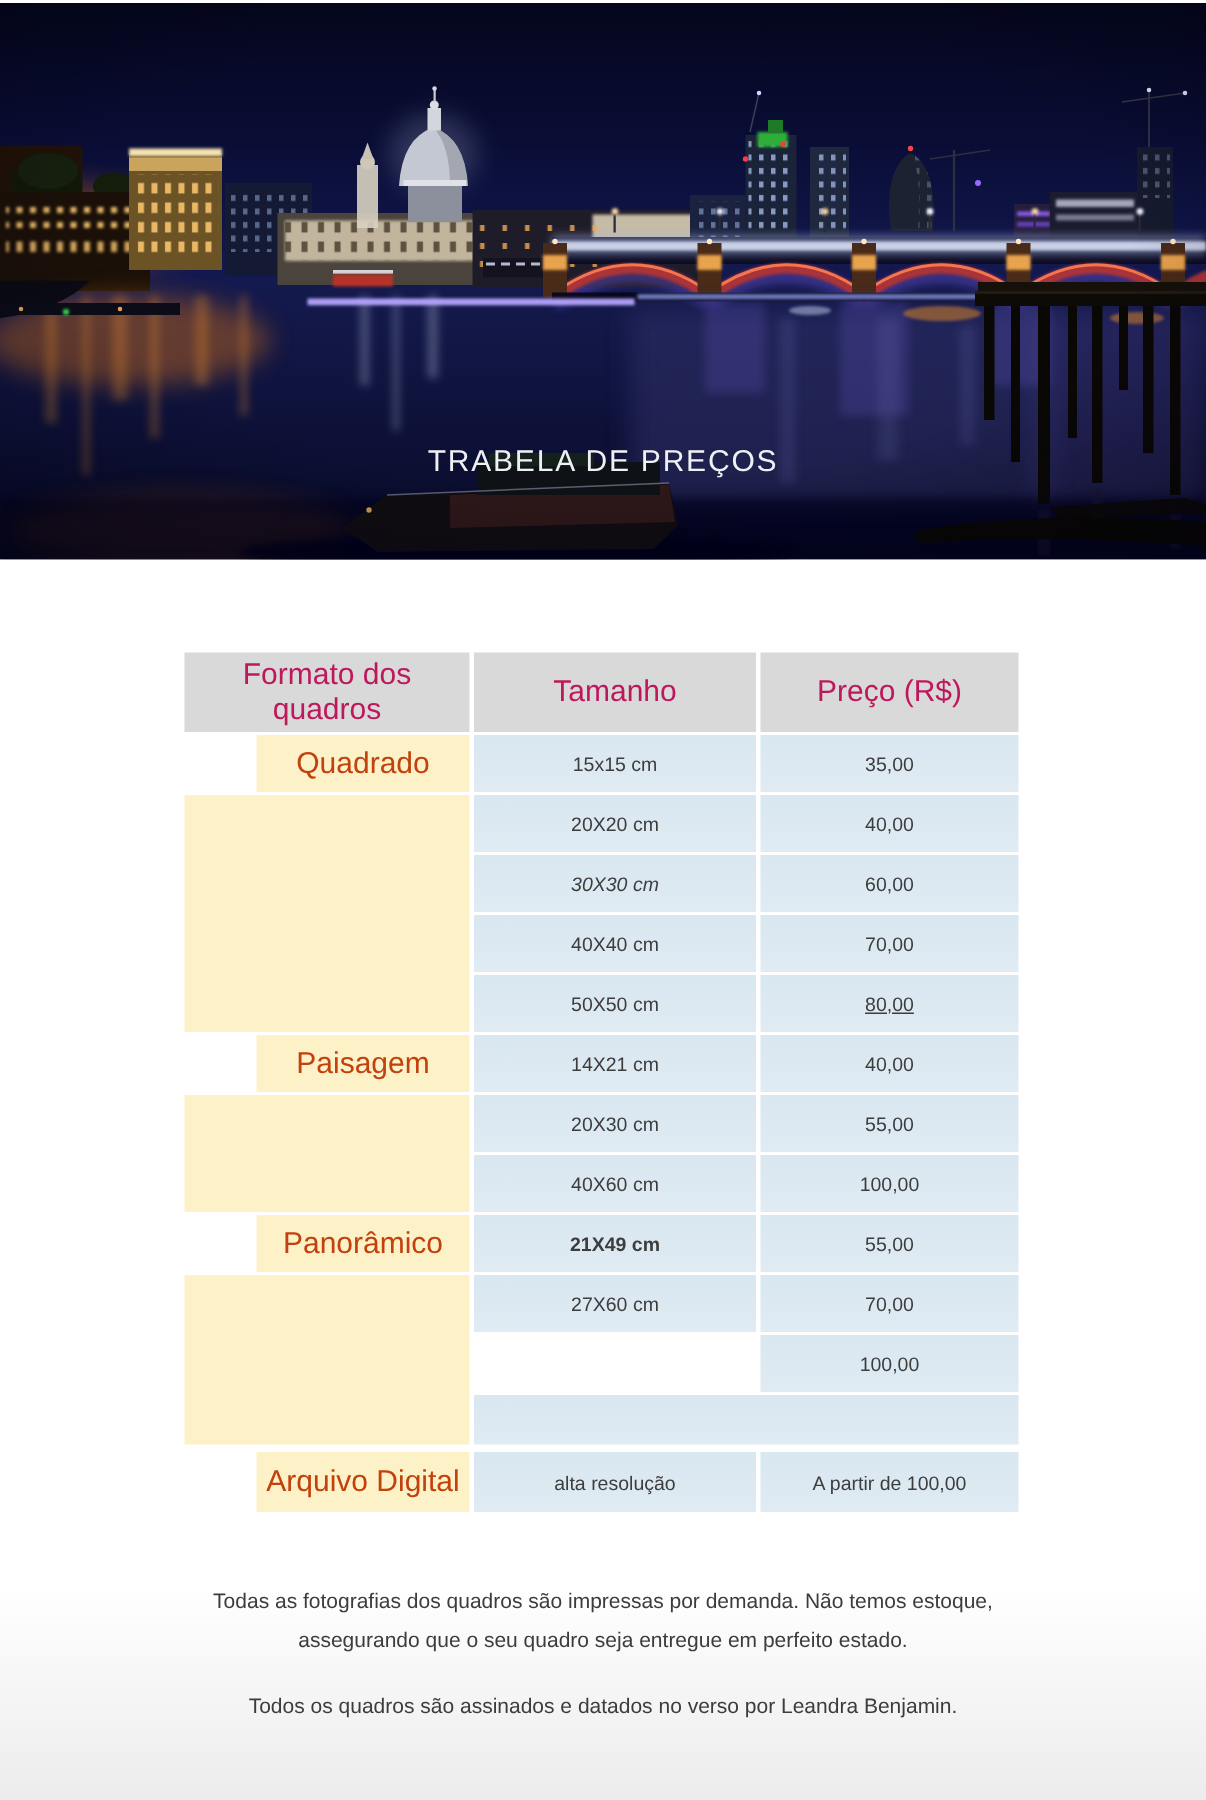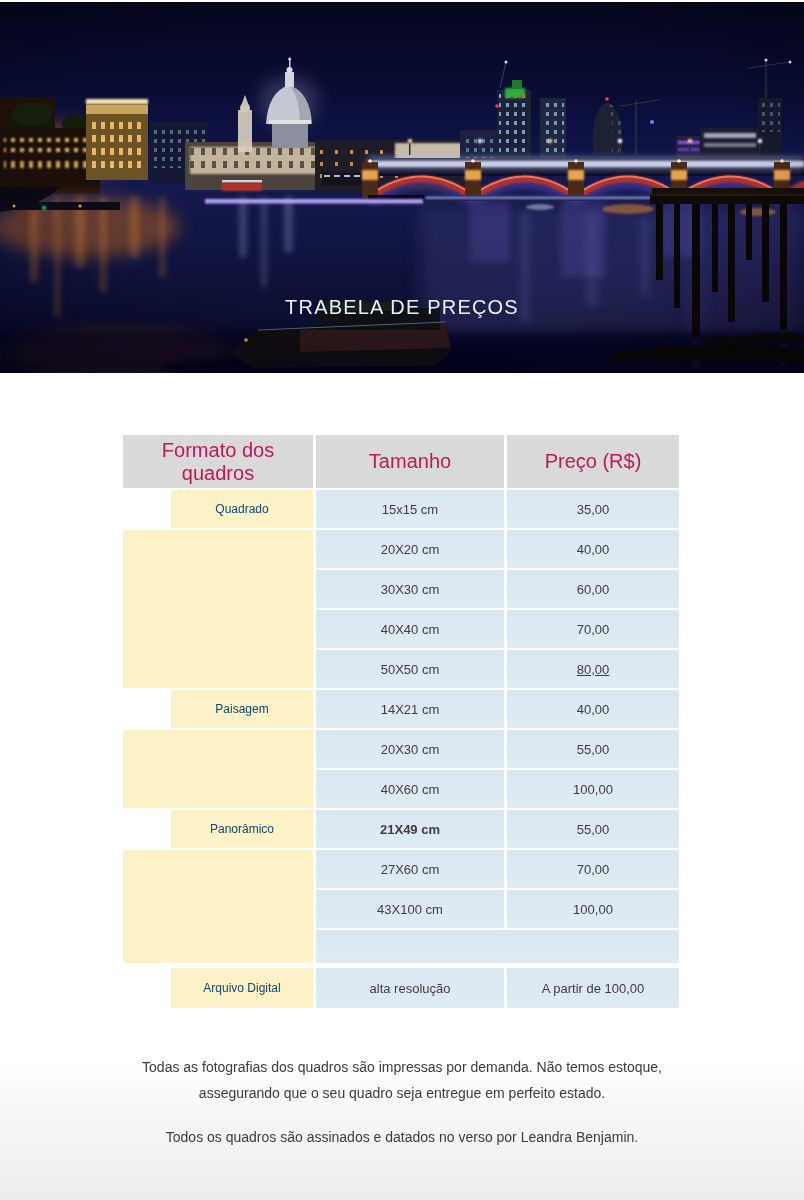--- a/index.html
+++ b/index.html
@@ -38,22 +38,22 @@
     justify-content:center;
     text-align:center;
   }
   .hdr{
     background:#d9d9d9;
     font-size:20px;
     color:#be185d;
   }
   .cat{
     background:#fdf1c8;
-    font-size:12px;
-    color:#0c4a6e;
+    font-size:20px;
+    color:#c2410c;
     margin-left:48px;
   }
   .blk{
     background:#fdf1c8;
   }
   .val{
     background:linear-gradient(180deg,#d9e7f0,#e0ebf3);
     font-size:13px;
     color:#3d3d3d;
   }
@@ -351,21 +351,21 @@
     <div class="cell hdr" style="grid-column:3;grid-row:1;">Preço (R$)</div>
 
     <div class="cell cat" style="grid-column:1;grid-row:2;">Quadrado</div>
     <div class="cell val" style="grid-column:2;grid-row:2;">15x15 cm</div>
     <div class="cell val" style="grid-column:3;grid-row:2;text-align:center;">35,00</div>
 
     <div class="cell blk" style="grid-column:1;grid-row:3/7;"></div>
 
     <div class="cell val" style="grid-column:2;grid-row:3;">20X20 cm</div>
     <div class="cell val" style="grid-column:3;grid-row:3;">40,00</div>
-    <div class="cell val" style="grid-column:2;grid-row:4;">30X30 cm</div>
+    <div class="cell val" style="grid-column:2;grid-row:4;font-style:italic;">30X30 cm</div>
     <div class="cell val" style="grid-column:3;grid-row:4;">60,00</div>
     <div class="cell val" style="grid-column:2;grid-row:5;">40X40 cm</div>
     <div class="cell val" style="grid-column:3;grid-row:5;">70,00</div>
     <div class="cell val" style="grid-column:2;grid-row:6;">50X50 cm</div>
     <div class="cell val" style="grid-column:3;grid-row:6;text-decoration:underline;">80,00</div>
 
     <div class="cell cat" style="grid-column:1;grid-row:7;text-align:center;">Paisagem</div>
     <div class="cell val" style="grid-column:2;grid-row:7;text-align:right;">14X21 cm</div>
     <div class="cell val" style="grid-column:3;grid-row:7;">40,00</div>
 
@@ -377,21 +377,20 @@
     <div class="cell val" style="grid-column:3;grid-row:9;">100,00</div>
 
     <div class="cell cat" style="grid-column:1;grid-row:10;">Panorâmico</div>
     <div class="cell val" style="grid-column:2;grid-row:10;font-weight:bold;">21X49 cm</div>
     <div class="cell val" style="grid-column:3;grid-row:10;">55,00</div>
 
     <div class="cell blk" style="grid-column:1;grid-row:11/14;"></div>
 
     <div class="cell val" style="grid-column:2;grid-row:11;">27X60 cm</div>
     <div class="cell val" style="grid-column:3;grid-row:11;">70,00</div>
-    <div class="cell val" style="grid-column:2;grid-row:12;">43X100 cm</div>
     <div class="cell val" style="grid-column:3;grid-row:12;">100,00</div>
 
     <div class="cell val" style="grid-column:2/4;grid-row:13;"></div>
 
     <div class="cell cat" style="grid-column:1;grid-row:15;">Arquivo Digital</div>
     <div class="cell val" style="grid-column:2;grid-row:15;">alta resolução</div>
     <div class="cell val" style="grid-column:3;grid-row:15;">A partir de 100,00</div>
   </div>
 
   <div class="footer">

